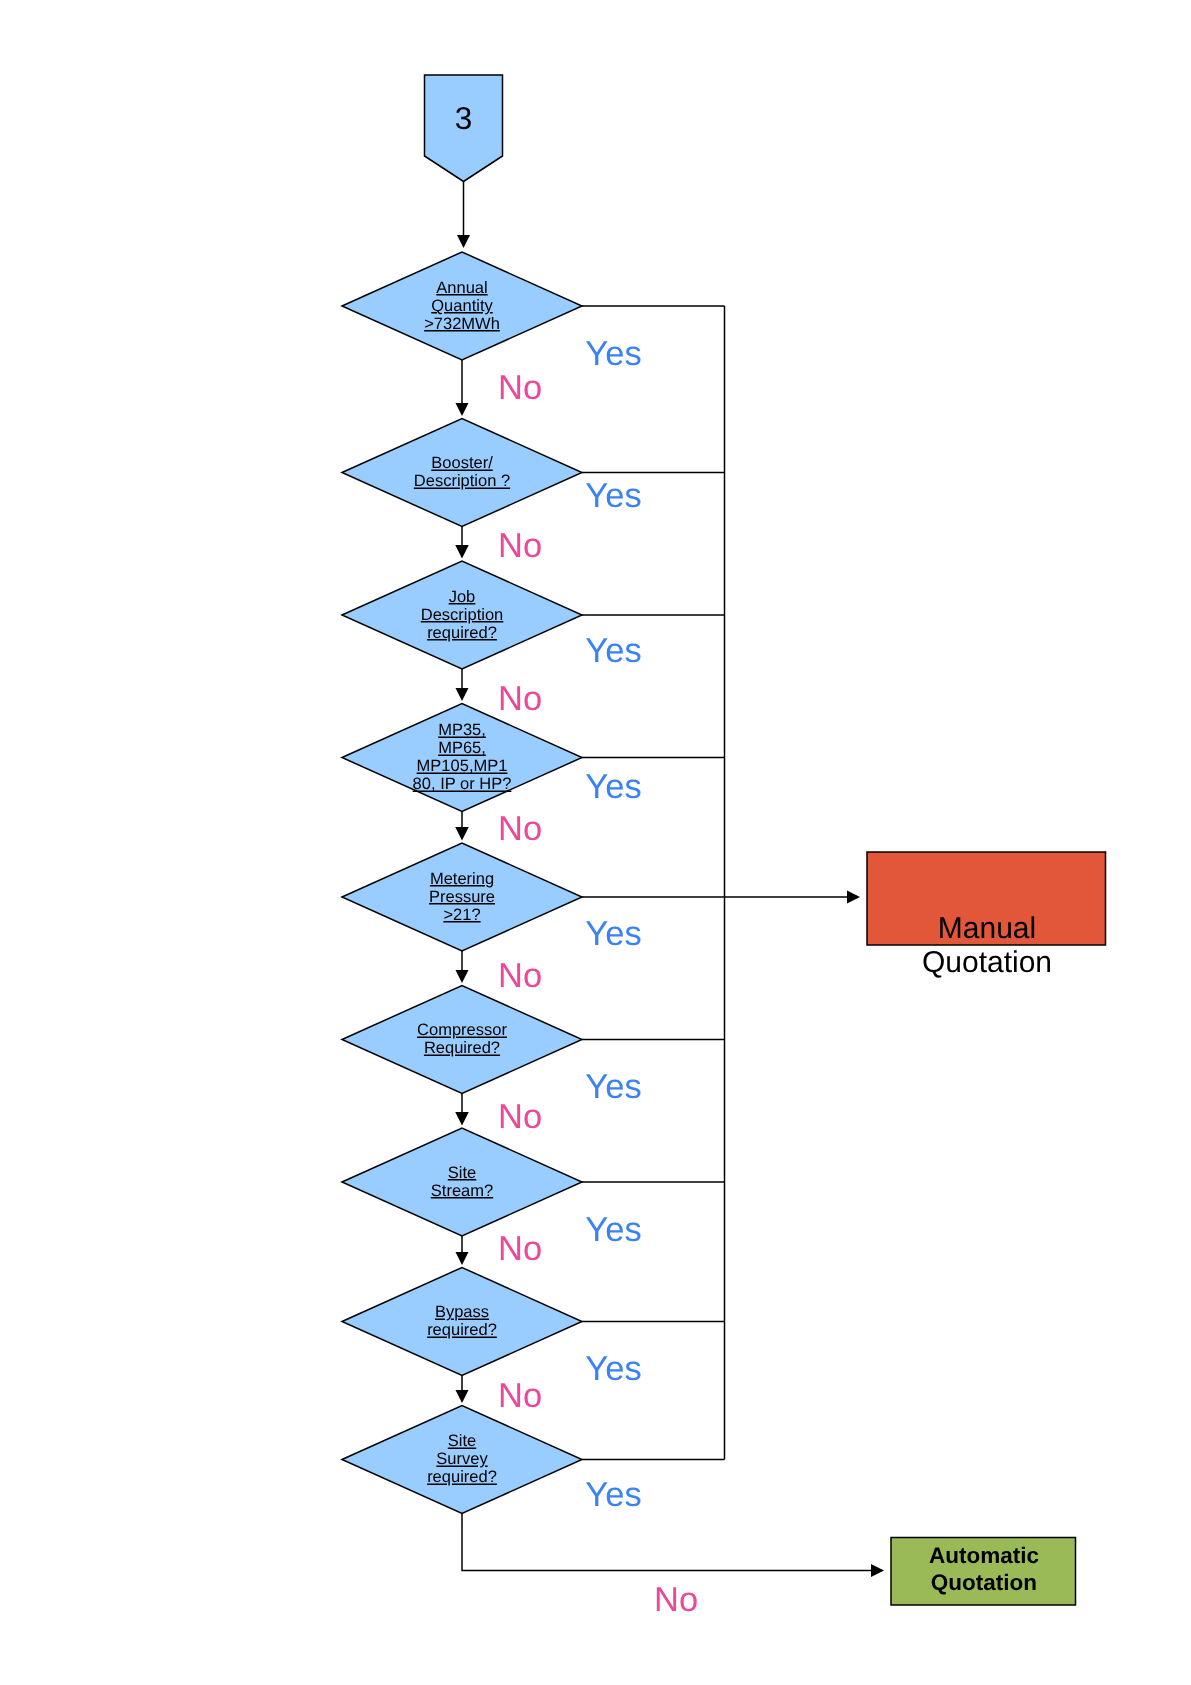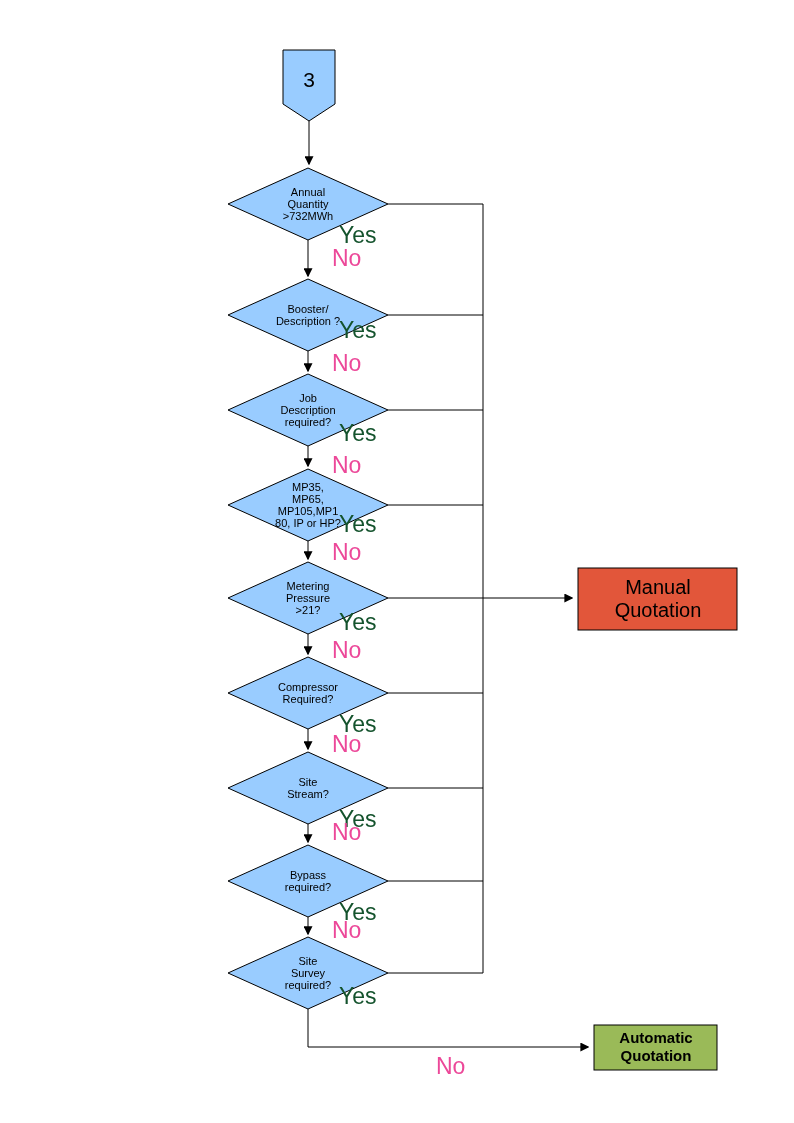--- a/index.html
+++ b/index.html
@@ -34,45 +34,46 @@
   .dlbl {
     position: absolute;
     left: 308px;
     transform: translate(-50%, -50%);
     text-align: center;
     font-size: 11px;
     line-height: 12px;
     color: #000000;
     overflow-wrap: break-word;
     word-break: break-word;
+    text-decoration: underline;
   }
   .yn {
     font-size: 23px;
   }
   .yes-lbl {
     position: absolute;
     left: 339px;
     width: 140px;
-    text-align: left;
-    color: #14532d;
+    text-align: center;
+    color: #3b82f6;
   }
   .no-lbl {
     position: absolute;
     left: 332px;
     color: #ec4899;
   }
   .outcome-lbl {
     position: absolute;
     transform: translate(-50%, -50%);
     text-align: center;
     color: #000000;
   }
   .manual-lbl {
     left: 658px;
-    top: 599px;
+    top: 631px;
     font-size: 20px;
     line-height: 23px;
     width: 110px;
   }
   .auto-lbl {
     left: 656px;
     top: 1047px;
     font-size: 15px;
     line-height: 18px;
     width: 96px;

